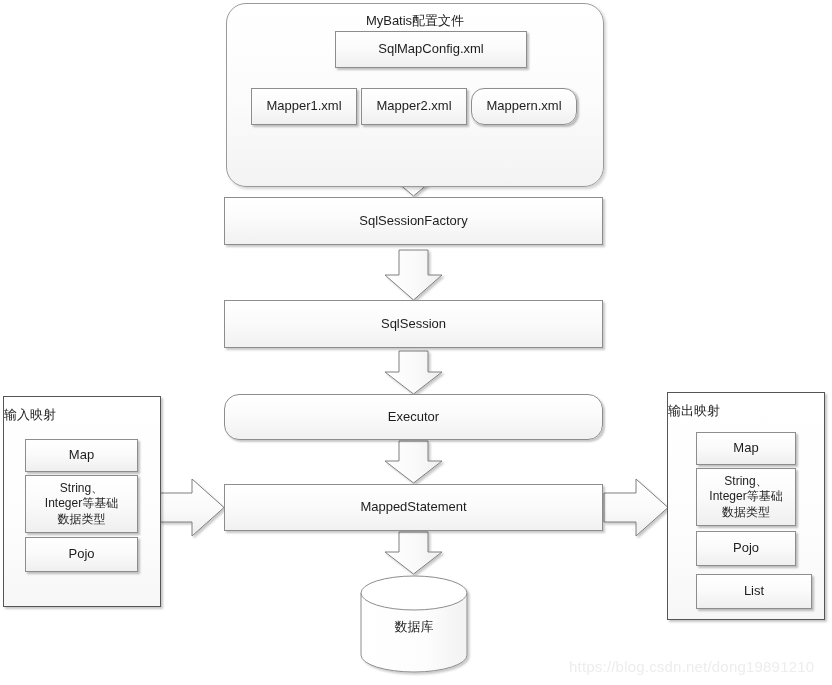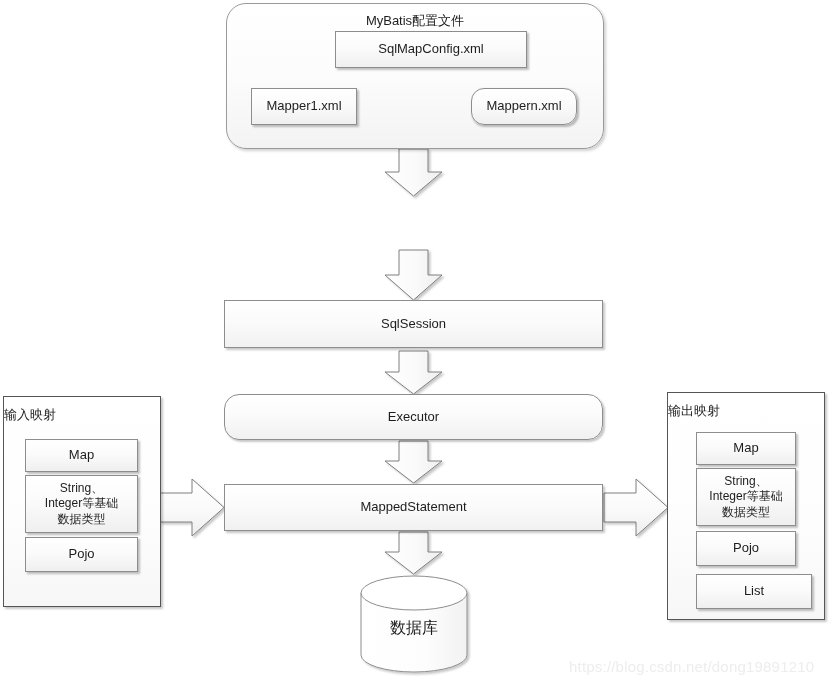--- a/index.html
+++ b/index.html
@@ -110,21 +110,21 @@
 
   
   .db-wrap {
     position: absolute;
   }
   .db-label {
     position: absolute;
     left: 0;
     right: 0;
     text-align: center;
-    font-size: 16px;
+    font-size: 13px;
     color: #1d1d1d;
   }
 
   
   .watermark {
     position: absolute;
     font-size: 15px;
     color: #ededed;
     letter-spacing: 0.2px;
     white-space: nowrap;
@@ -185,31 +185,33 @@
     <g filter="url(#softShadow)">
       <path class="arrow-shape-h" d="M 604 493 L 636 493 L 636 479 L 668 507.5 L 636 536 L 636 522 L 604 522 Z"></path>
     </g>
 
     <g filter="url(#softShadow)">
       <path d="M 361 593 L 361 655 A 53 17 0 0 0 467 655 L 467 593 Z" fill="url(#cylGrad)" stroke="#8d8d8d" stroke-width="1"></path>
       <ellipse cx="414" cy="593" rx="53" ry="17" fill="#ffffff" stroke="#8d8d8d" stroke-width="1"></ellipse>
     </g>
   </svg>
 
-  <div class="rounded-container" style="left:226px; top:3px; width:378px; height:146px;">
+  <div class="rounded-container" style="left:226px; top:3px; width:378px; height:184px;">
     <div class="container-title">MyBatis配置文件</div>
   </div>
 
   <div class="small-box" style="left:335px; top:31px; width:192px; height:37px;">SqlMapConfig.xml</div>
 
   <div class="small-box" style="left:251px; top:88px; width:106px; height:37px;">Mapper1.xml</div>
 
+  <div class="small-box" style="left:361px; top:88px; width:106px; height:37px;">Mapper2.xml</div>
 
   <div class="small-box" style="left:471px; top:88px; width:106px; height:37px;border-radius:13px;">Mappern.xml</div>
 
+  <div class="node" style="left:224px; top:197px; width:379px; height:48px;">SqlSessionFactory</div>
 
   <div class="node" style="left:224px; top:300px; width:379px; height:48px;">SqlSession</div>
 
   <div class="node" style="left:224px; top:394px; width:379px; height:46px;border-radius:15px;">Executor</div>
 
   <div class="node" style="left:224px; top:484px; width:379px; height:47px;">MappedStatement</div>
 
   <div class="panel" style="left:3px; top:396px; width:158px; height:211px;">
     <div class="panel-title">输入映射</div>
   </div>

